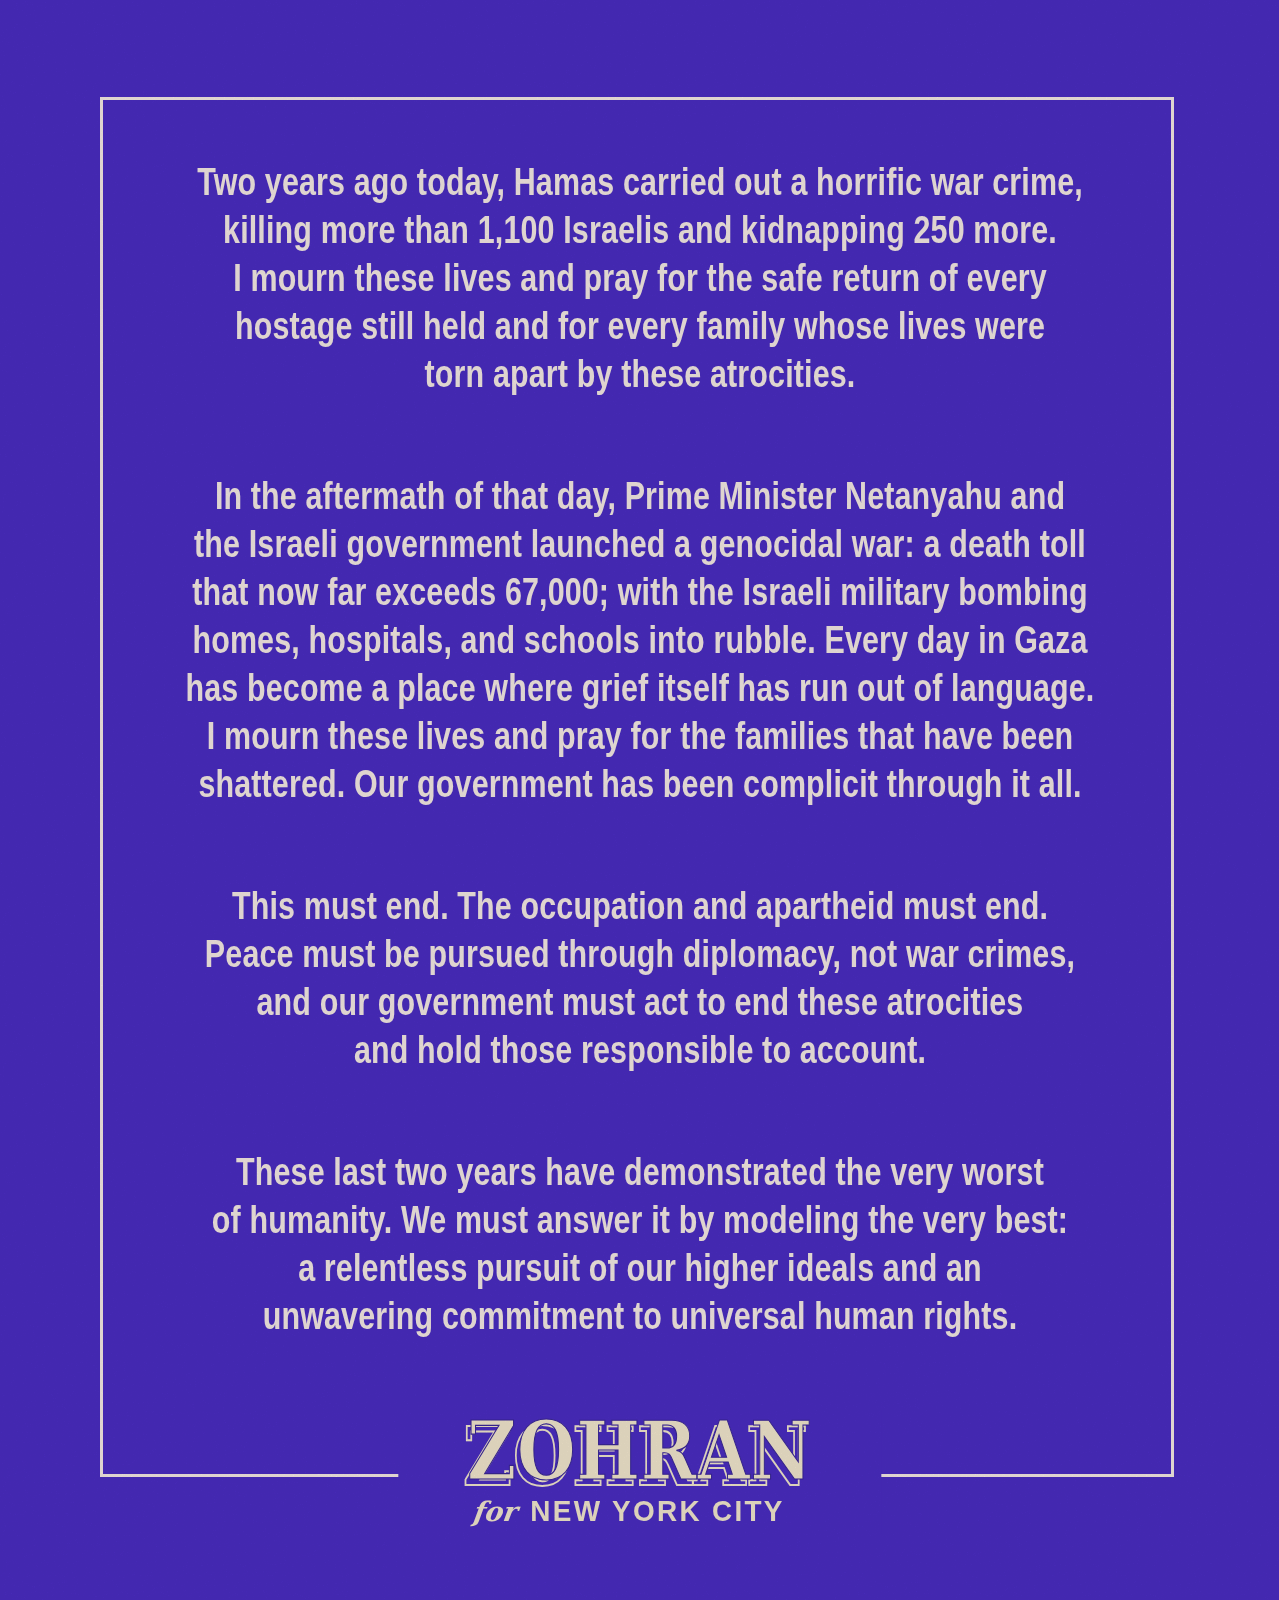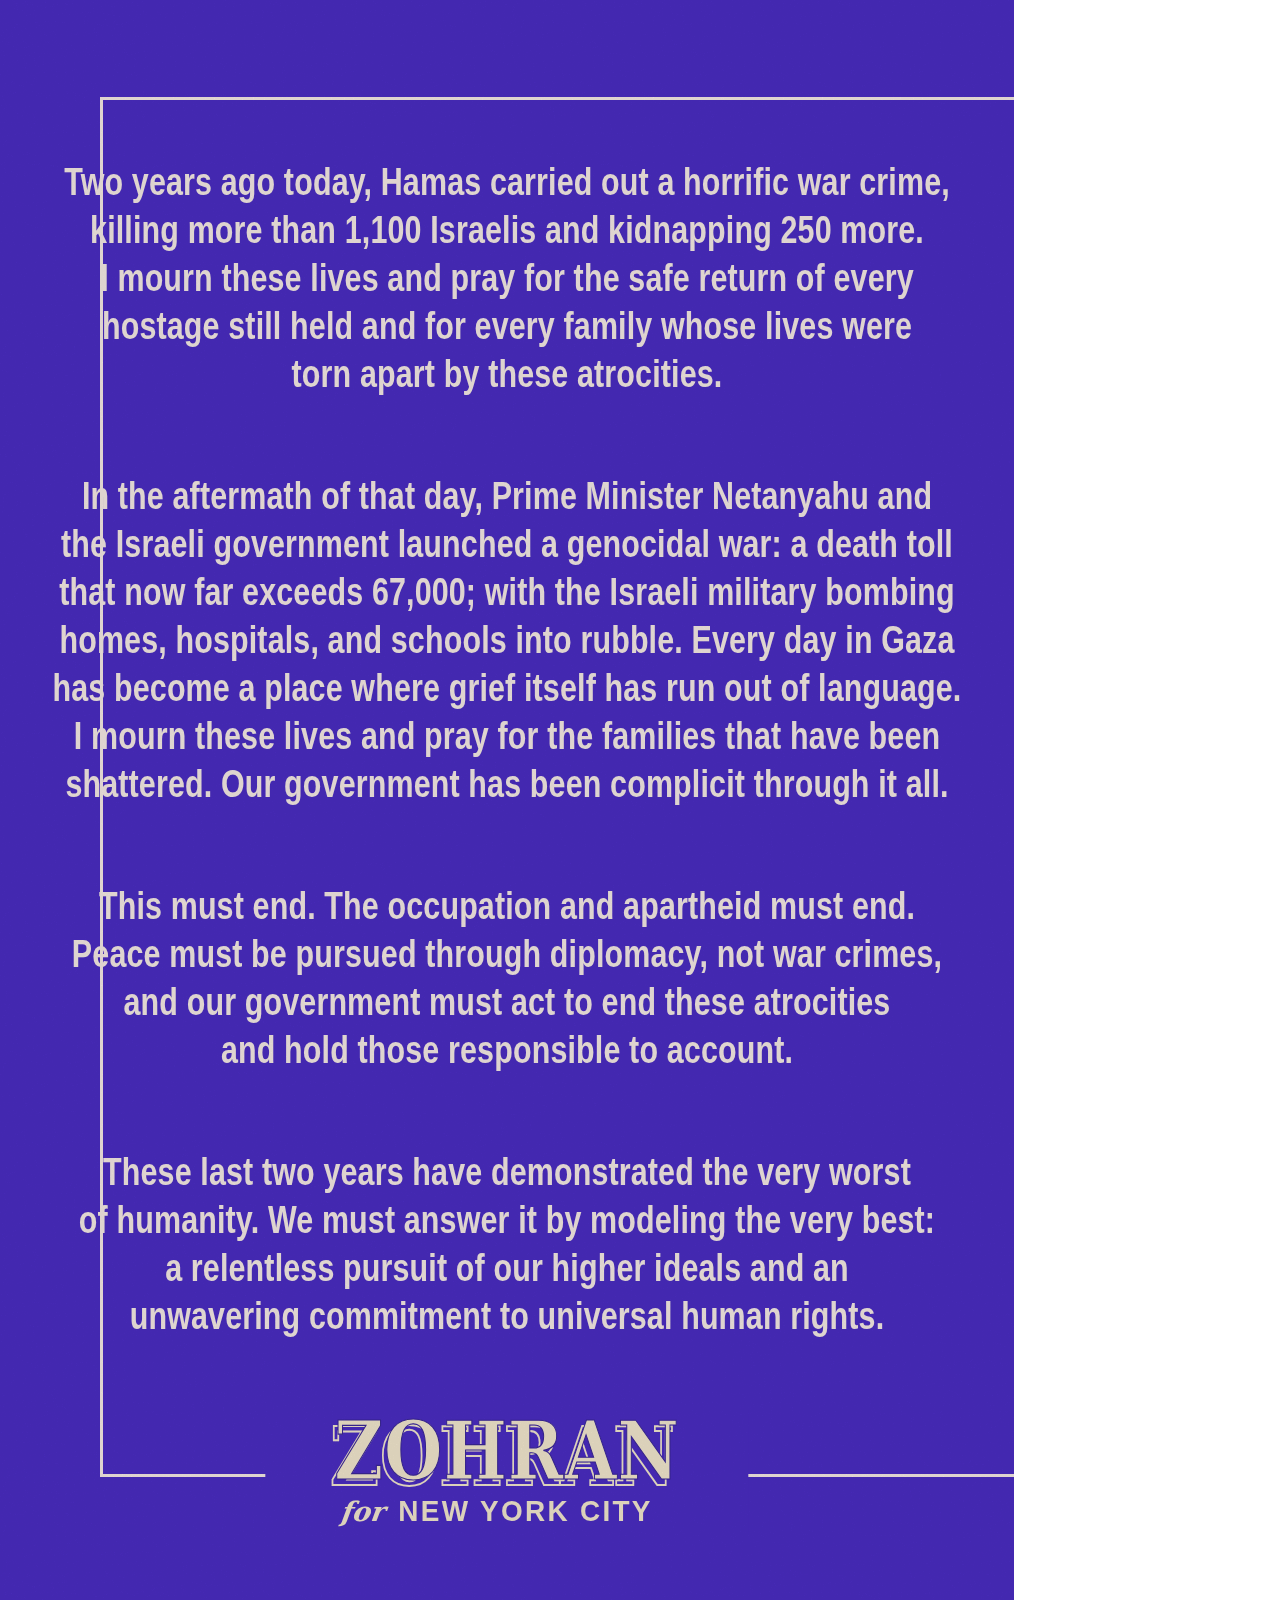--- a/index.html
+++ b/index.html
@@ -1,18 +1,18 @@
 <!DOCTYPE html>
 <html style="--bg: #4A2CC0; --ink: #F2E8E2; --cream: #EFE4CB; --keyline: #3A2796;"><head>
 <meta charset="utf-8">
 <style>
   html, body { margin: 0; padding: 0; }
   .page {
     position: relative;
-    width: 1014px;
+    width: 1279px;
     height: 1600px;
     background: var(--bg, #4A2CC0);
     overflow: hidden;
   }
   .frame {
     position: absolute;
     left: 100px;
     top: 97px;
     width: 1068px;
     height: 1374px;

